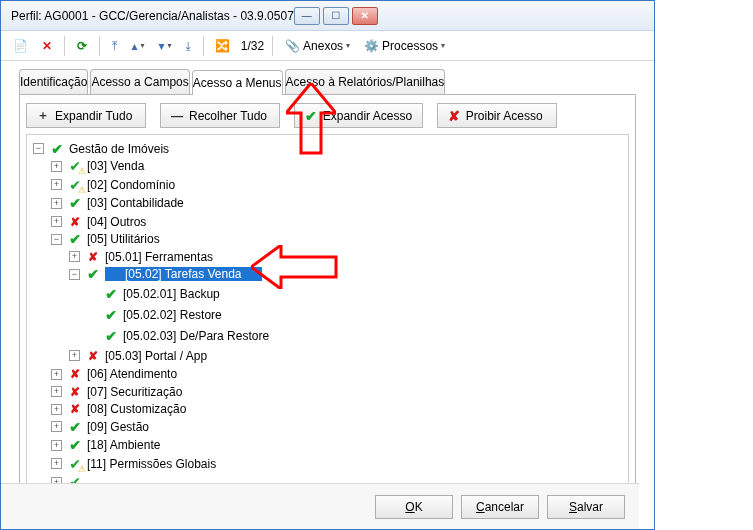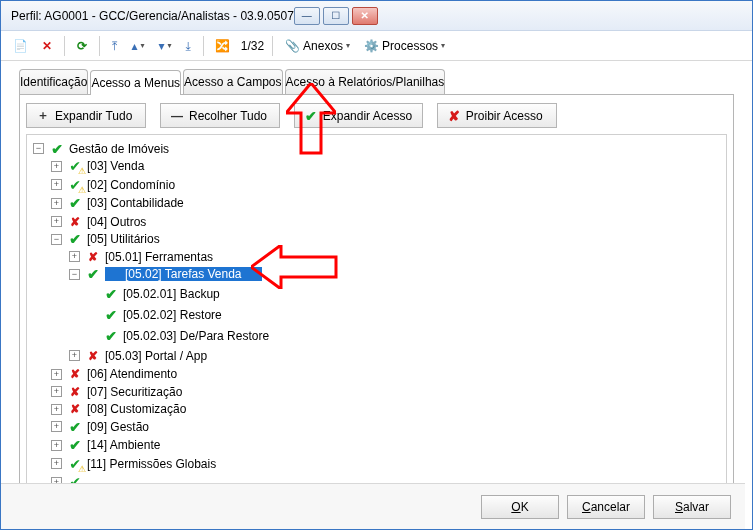--- a/index.html
+++ b/index.html
@@ -1,17 +1,17 @@
 <!DOCTYPE html>
 <html><head>
 <meta charset="utf-8">
 <style>
   * { box-sizing: border-box; font-family: "Segoe UI", Tahoma, sans-serif; font-size: 12px; }
   body { margin: 0; background: #fff; }
-  .window { width: 753px; height: 530px; border: 1px solid #3a76c4; background: #fff; position: relative; }
+  .window { width: 655px; height: 530px; border: 1px solid #3a76c4; background: #fff; position: relative; }
   .titlebar { height: 30px; background: linear-gradient(#f6f8fb,#e4ecf7); border-bottom: 1px solid #c9d6e8; display: flex; align-items: center; padding: 0 6px 0 10px; }
   .win-btns { display: flex; gap: 3px; }
   .win-btn { width: 26px; height: 18px; border: 1px solid #6e8db5; background: linear-gradient(#f2f6fb,#d7e3f2); border-radius: 2px; display: flex; align-items: center; justify-content: center; font-size: 10px; color: #2b4f7d; }
   .win-btn.close { background: linear-gradient(#f5c6c1,#e07a6f); border-color:#b84a3d; color:#fff; font-weight:bold; }
   .toolbar { height: 30px; display: flex; align-items: center; gap: 6px; padding: 0 8px; border-bottom: 1px solid #d8d8d8; }
   .tb-sep { width: 1px; height: 20px; background: #d0d0d0; margin: 0 2px; }
   .tb-btn { display: flex; align-items: center; gap: 3px; padding: 2px 4px; cursor: pointer; }
   .drop-arrow { font-size: 8px; color: #555; }
 
   .tabs { display: flex; margin: 8px 0 0 18px; position: relative; z-index: 2; }
@@ -32,21 +32,21 @@
   .tree ul { list-style: none; margin: 0; padding-left: 18px; }
   .tree > ul { padding-left: 4px; }
   .tree li { position: relative; padding: 1px 0 1px 0; white-space: nowrap; }
   .node { display: inline-flex; align-items: center; gap: 3px; }
   .expander { display:inline-block; width:11px; height:11px; border:1px solid #9a9a9a; font-size:9px; text-align:center; line-height:9px; color:#555; margin-right:3px; background:#fff; cursor:pointer;}
   .sp { display:inline-block; width:14px; }
   .status { display:inline-block; width:14px; text-align:center; margin-right:2px; }
   .lbl.sel { background:#1e74d2; color:#fff; padding:0 20px; }
   .status .x-red { color:#d61a1a; font-weight:bold; }
 
-  .footer { position:absolute; bottom:0; left:0; right:7px; height:46px; border-top:1px solid #d8d8d8; display:flex; align-items:center; justify-content:flex-end; gap:8px; padding:0 14px; background:#f7f7f7; }
+  .footer { position:absolute; bottom:0; left:0; right:15px; height:46px; border-top:1px solid #d8d8d8; display:flex; align-items:center; justify-content:flex-end; gap:8px; padding:0 14px; background:#f7f7f7; }
   .ft-btn { min-width:78px; padding:4px 10px; border:1px solid #adadad; background:linear-gradient(#fdfdfd,#e6e6e6); cursor:pointer; text-align:center; }
   .ft-btn u { text-decoration: underline; }
 
   .arrow-up { position:absolute; left:285px; top:82px; z-index:10; }
   .arrow-left { position:absolute; left:250px; top:244px; z-index:10; }
 </style>
 </head>
 <body>
 
 <div class="window">
@@ -72,22 +72,22 @@
     <span class="tb-sep"></span>
     <span class="tb-btn">🔀</span>
     <span>1/32</span>
     <span class="tb-sep"></span>
     <span class="tb-btn">📎 <span>Anexos</span> <span class="drop-arrow">▾</span></span>
     <span class="tb-btn">⚙️ <span>Processos</span> <span class="drop-arrow">▾</span></span>
   </div>
 
   <div class="tabs">
     <div class="tab"><span>Identificação</span></div>
+    <div class="tab"><span>Acesso a Campos</span></div>
     <div class="tab active"><span>Acesso a Menus</span></div>
-    <div class="tab"><span>Acesso a Campos</span></div>
     <div class="tab"><span>Acesso à Relatórios/Planilhas</span></div>
   </div>
 
   <div class="panel">
     <div class="action-row">
       <div class="action-btn">
           <span class="icon-plus">＋</span>
           <span>Expandir Tudo</span>
         </div>
       <div class="action-btn">
@@ -193,21 +193,21 @@
                     <span class="lbl">[08] Customização</span>
                   </span></li>
               <li><span class="node">
                     <span class="expander">+</span>
                     <span class="status chk-green">✔</span>
                     <span class="lbl">[09] Gestão</span>
                   </span></li>
               <li><span class="node">
                     <span class="expander">+</span>
                     <span class="status chk-green">✔</span>
-                    <span class="lbl">[14] Ambiente</span>
+                    <span class="lbl">[18] Ambiente</span>
                   </span></li>
               <li><span class="node">
                     <span class="expander">+</span>
                     <span class="status chk-yellow">✔</span>
                     <span class="lbl">[11] Permissões Globais</span>
                   </span></li>
               <li><span class="node">
                     <span class="expander">+</span>
                     <span class="status chk-yellow">✔</span>
                   </span></li>

